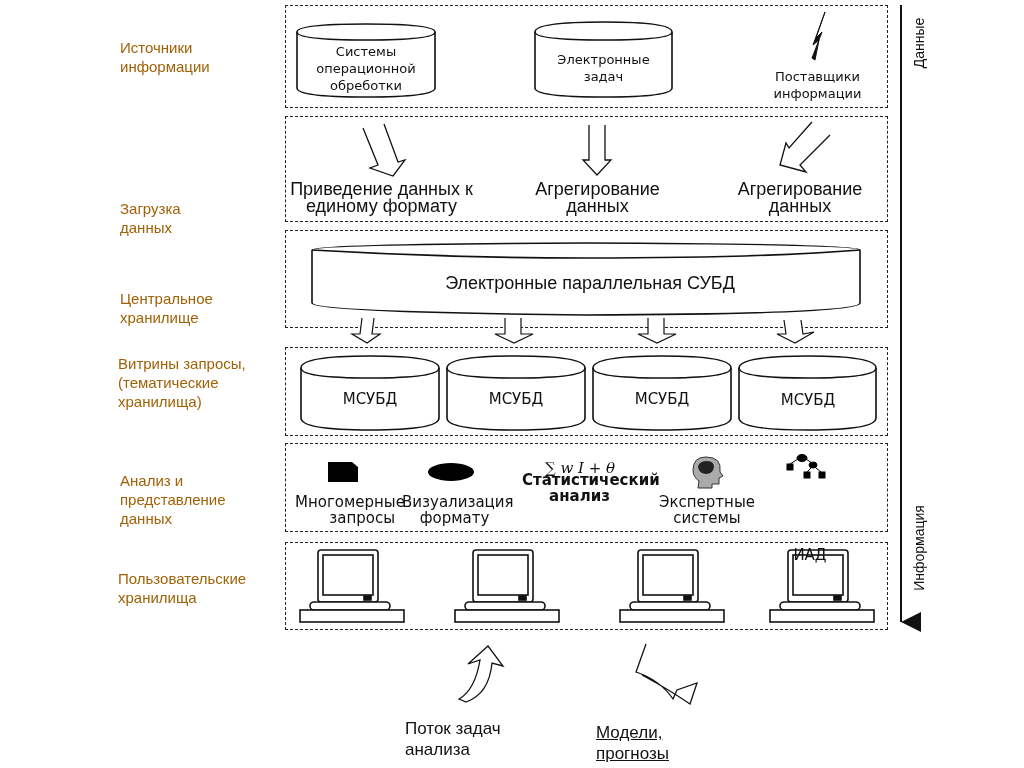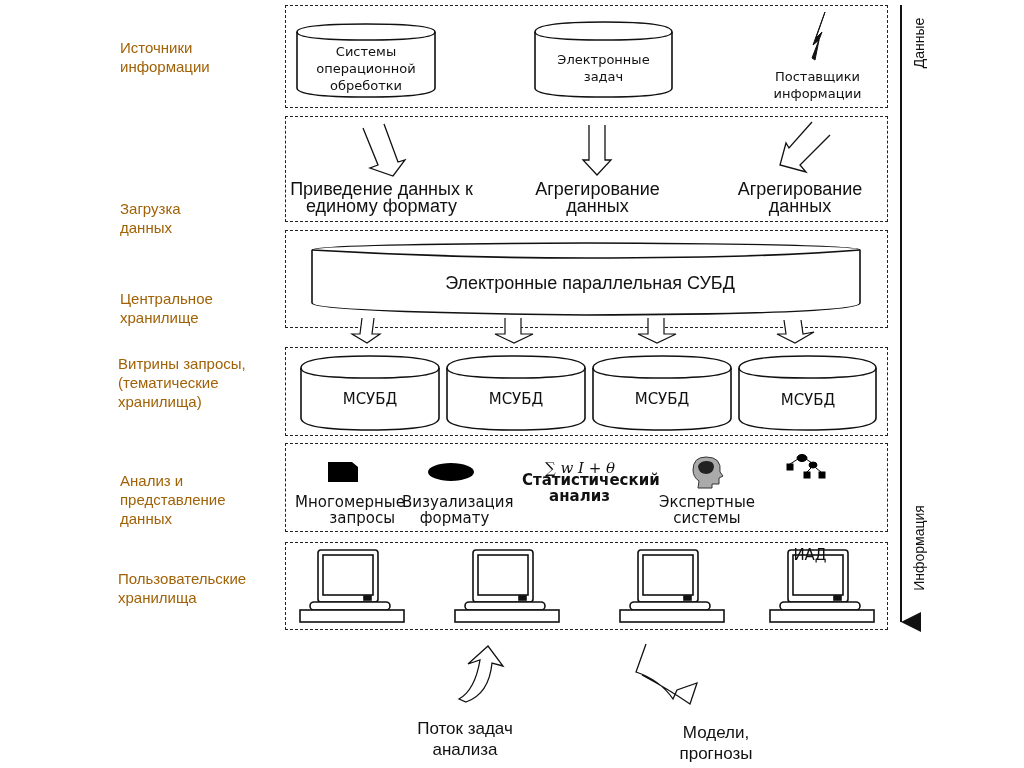--- a/index.html
+++ b/index.html
@@ -4,21 +4,21 @@
 <style>
   html, body { margin:0; padding:0; background:#ffffff; }
   body { width:1024px; height:768px; position:relative; overflow:hidden; font-family:"DejaVu Sans", sans-serif; color:#111; }
   .row-label { position:absolute; text-align:left; font-family:"Liberation Sans", sans-serif; font-size:15px; line-height:19px; color:#a16207; }
   .zone { position:absolute; border:1.5px dashed #222; box-sizing:border-box; }
   .txt { position:absolute; text-align:center; font-family:"DejaVu Sans", sans-serif; font-size:13px; line-height:17px; color:#111; white-space:nowrap; }
   .mono { font-family:Liberation Sans, sans-serif; font-size:18px; }
   .small { font-size:15px; line-height:16px; }
   svg.overlay { position:absolute; left:0; top:0; }
   .vlabel { position:absolute; transform:rotate(-90deg); transform-origin:center; font-family:"Liberation Sans", sans-serif; font-size:14px; white-space:nowrap; }
-  .bottom-label { position:absolute; text-align:center; font-family:"Liberation Sans", sans-serif; font-size:17px; line-height:21px; }
+  .bottom-label { position:absolute; font-family:"Liberation Sans", sans-serif; font-size:17px; line-height:21px; }
 </style>
 </head>
 <body>
 
 <style>
   .pre { white-space:pre-line; }
 </style>
 
 <div class="row-label pre" style="left:120px; top:38px; width:160px;">Источники
 информации</div>
@@ -191,14 +191,14 @@
 анализ</div>
 <div class="txt pre small" style="left:657px; top:494px; width:100px;">Экспертные
 системы</div>
 <div class="txt small" style="left:775px; top:503px; width:70px;margin-top:44px;">ИАД</div>
 
 <div class="vlabel" style="left:889px; top:35px; width:60px; text-align:center;">Данные</div>
 <div class="vlabel" style="left:874px; top:540px; width:90px; text-align:center;">Информация</div>
 
 <div class="bottom-label pre" style="left:405px; top:718px; width:120px;">Поток задач
 анализа</div>
-<div class="bottom-label pre" style="left:661px; top:722px; width:110px;">Модели,
+<div class="bottom-label pre" style="left:596px; top:722px; width:110px;text-decoration:underline;">Модели,
 прогнозы</div>
 
 </body></html>

